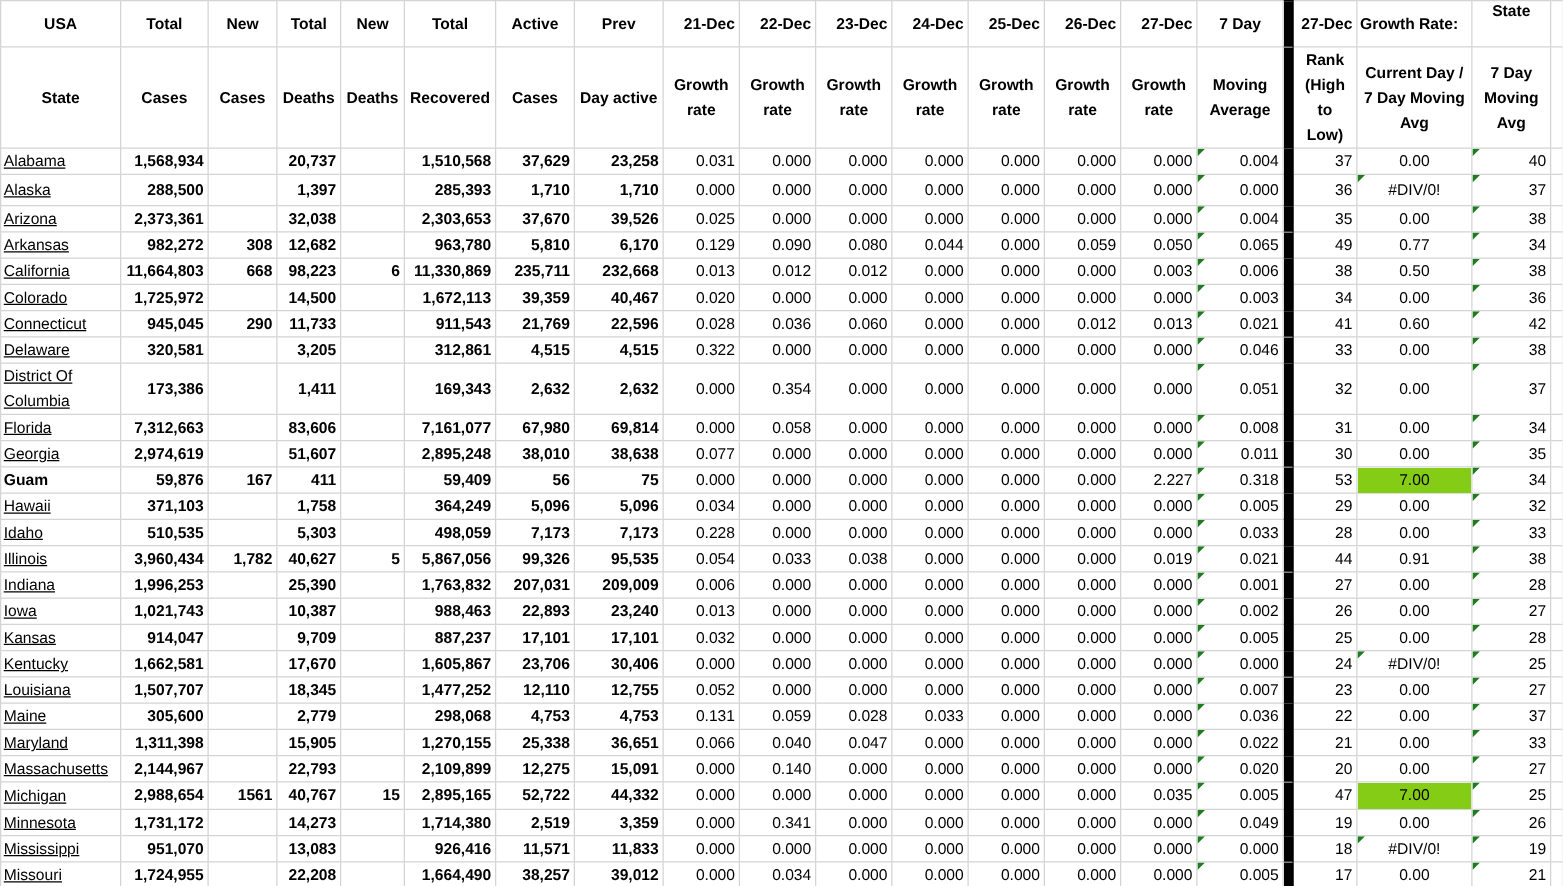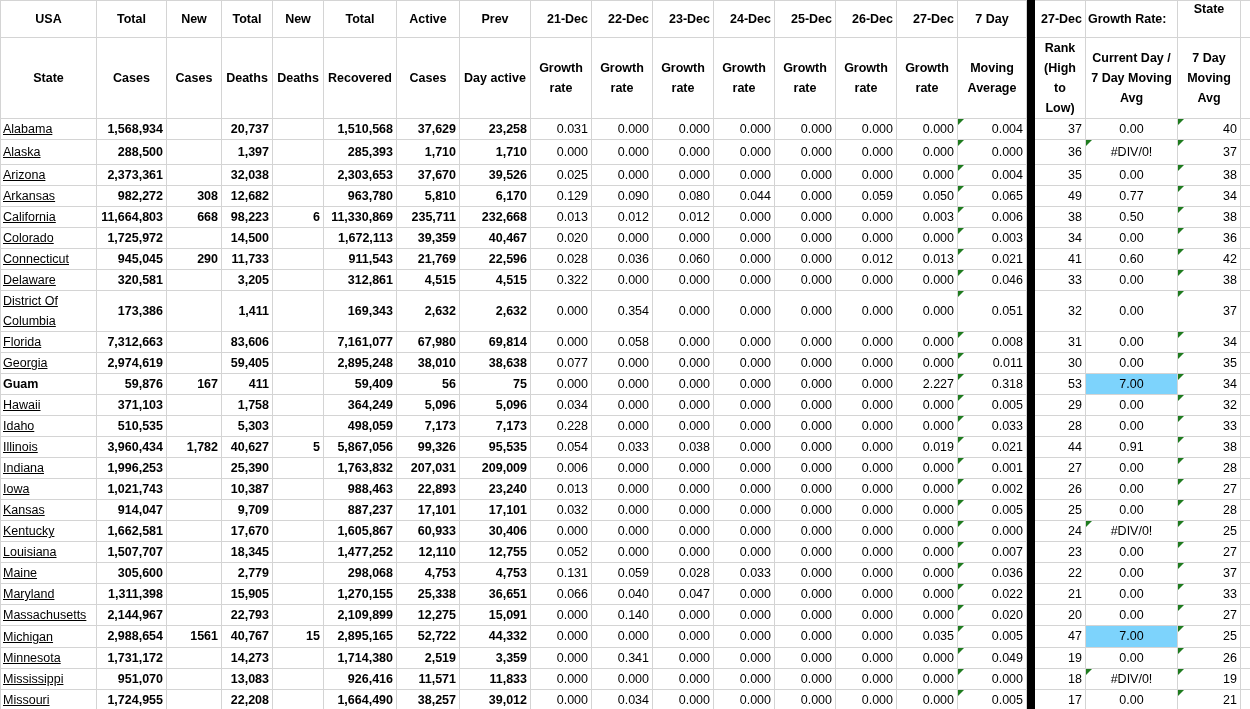--- a/index.html
+++ b/index.html
@@ -33,21 +33,21 @@
     .sheet tbody tr:nth-child(24) { height: 22px; }
     .sheet td.n { text-align: right; }
     .sheet td.c { text-align: center; }
     .sheet td.b { font-weight: bold; }
     .sheet td.it { }
     .sheet td.st { white-space: normal; padding-left: 2px; line-height: 20px; }
     .sheet .lnk { text-decoration: underline; color: #000; cursor: pointer; }
     .sheet .lnk.plain { text-decoration: none; font-weight: bold; }
     .sheet td.sep { background: #000; border-color: #000; padding: 0; }
     .sheet td.pad { padding: 0; }
-    .sheet td.hl { background: #7dd3fc; }
+    .sheet td.hl { background: #84cc16; }
     .sheet td.err::before {
       content: "";
       position: absolute;
       left: 0; top: 0;
       width: 0; height: 0;
       border-top: 6px solid #1e7b1e;
       border-right: 6px solid transparent;
     }
   </style>
 </head>
@@ -377,21 +377,21 @@
     <td class="n">31</td>
     <td class="c">0.00</td>
     <td class="n err">34</td>
     <td class="pad"></td>
   </tr>
 
   <tr>
     <td class="st"><span class="lnk">Georgia</span></td>
     <td class="n b">2,974,619</td>
     <td class="n b"></td>
-    <td class="n b">59,405</td>
+    <td class="n b">51,607</td>
     <td class="n b"></td>
     <td class="n b it">2,895,248</td>
     <td class="n b">38,010</td>
     <td class="n b">38,638</td>
     <td class="n">0.077</td>
     <td class="n">0.000</td>
     <td class="n">0.000</td>
     <td class="n">0.000</td>
     <td class="n">0.000</td>
     <td class="n">0.000</td>
@@ -572,21 +572,21 @@
     <td class="pad"></td>
   </tr>
 
   <tr>
     <td class="st"><span class="lnk">Kentucky</span></td>
     <td class="n b">1,662,581</td>
     <td class="n b"></td>
     <td class="n b">17,670</td>
     <td class="n b"></td>
     <td class="n b it">1,605,867</td>
-    <td class="n b">60,933</td>
+    <td class="n b">23,706</td>
     <td class="n b">30,406</td>
     <td class="n">0.000</td>
     <td class="n">0.000</td>
     <td class="n">0.000</td>
     <td class="n">0.000</td>
     <td class="n">0.000</td>
     <td class="n">0.000</td>
     <td class="n">0.000</td>
     <td class="n err">0.000</td>
     <td class="sep"></td>

